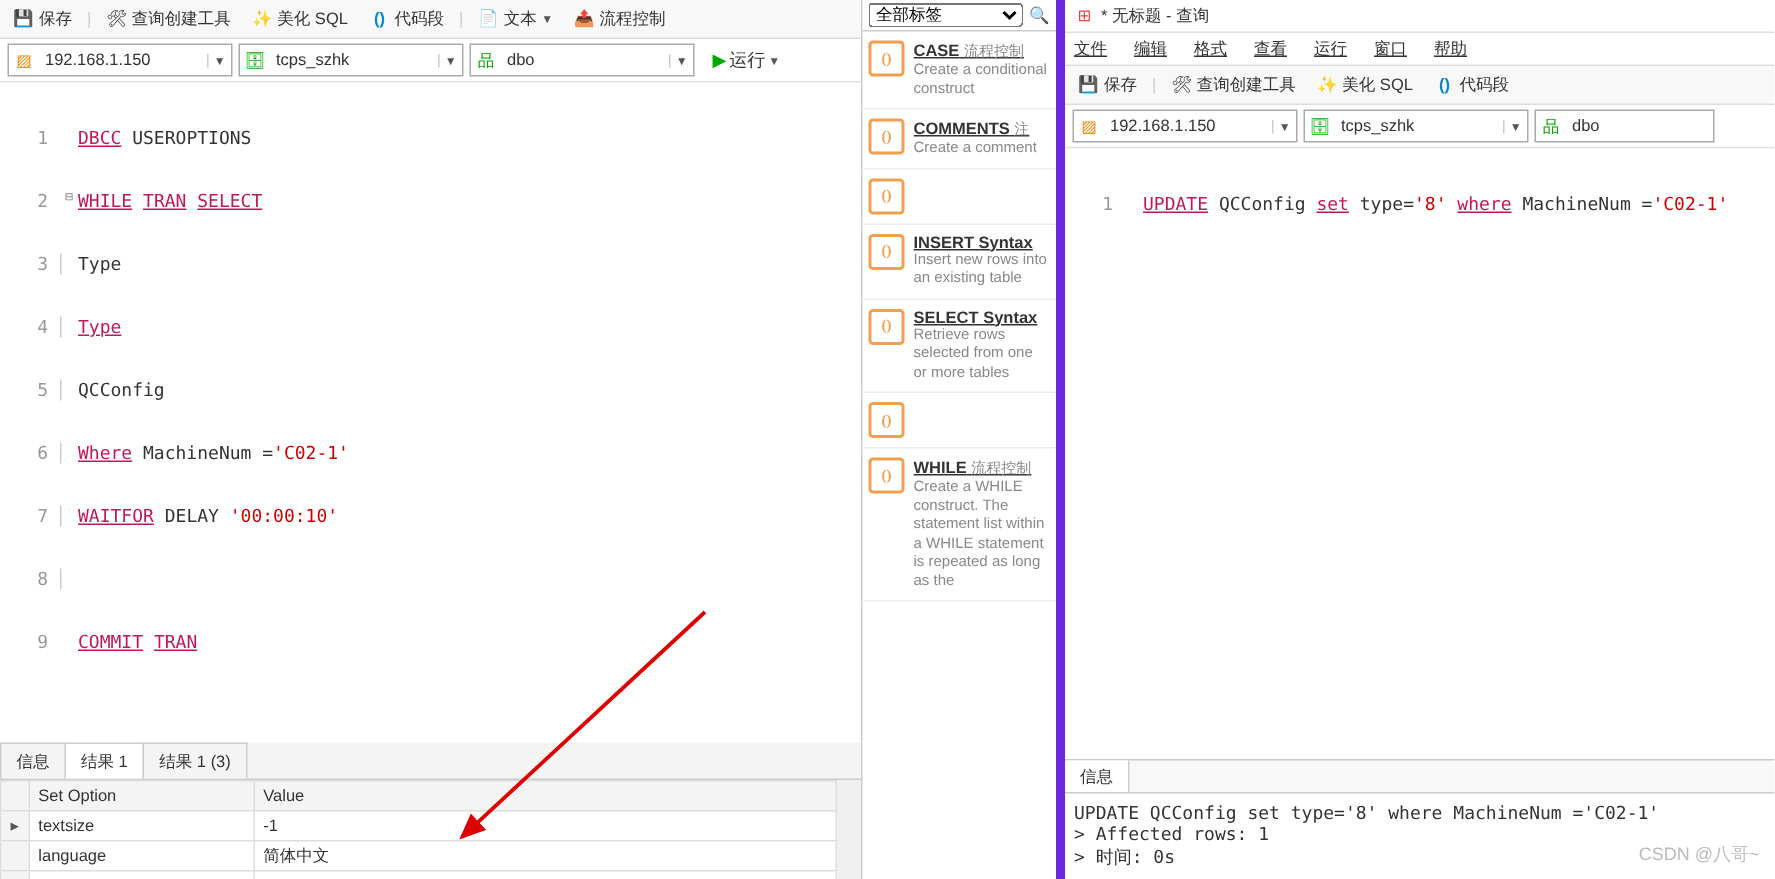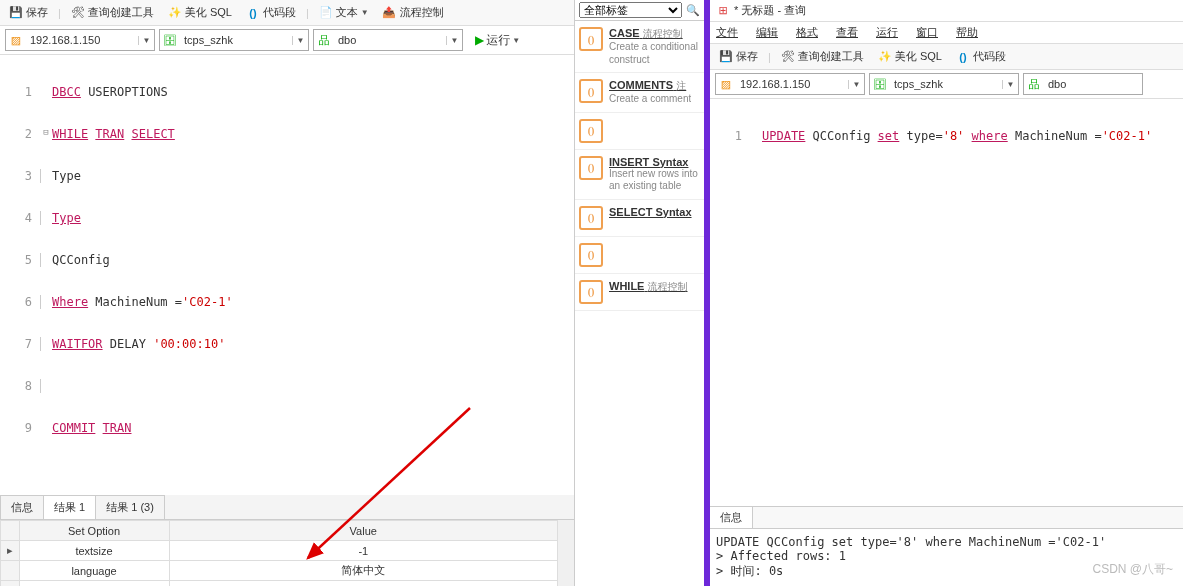--- a/index.html
+++ b/index.html
@@ -21,21 +21,21 @@
 .ed-line { display: flex; }
 .gutter { width: 40px; text-align: right; padding-right: 8px; color: #999; user-select: none; }
 .gutter-box { width: 12px; color: #888; font-size: 9px; text-align: center; }
 .code { flex: 1; }
 .kw { color: #be185d; text-decoration: underline; }
 .str { color: #c00; }
 .tabs { display: flex; border-bottom: 1px solid #ccc; background: #f4f4f4; margin-top: 30px; }
 .tab { padding: 4px 10px; border: 1px solid #ccc; border-bottom: none; background: #fff; margin-right: -1px; cursor: pointer; }
 .tab.inactive { background: #f4f4f4; border-top: 1px solid #ccc; }
 .table { width: 100%; border-collapse: collapse; font-size: 11px; }
-.table th, .table td { border: 1px solid #ddd; padding: 2px 6px; text-align: center; height: 20px; }
+.table th, .table td { border: 1px solid #ddd; padding: 2px 6px; text-align: left; height: 20px; }
 .table th { background: #f4f4f4; font-weight: normal; }
 .row-ptr { width: 12px; background: #f4f4f4; border: 1px solid #ddd; text-align: center; color: #555; }
 .scroll-col { width: 16px; background: #f0f0f0; }
 .midtabs { display: flex; align-items: center; padding: 2px 4px; border-bottom: 1px solid #ccc; }
 .midtabs select { flex: 1; font-size: 11px; }
 .snippet-list { overflow-y: auto; flex: 1; }
 .snippet { display: flex; padding: 6px 4px; border-bottom: 1px solid #eee; gap: 6px; }
 .snip-icon { width: 24px; height: 24px; border: 2px solid #f0a050; border-radius: 3px; color: #f0a050; font-weight: bold; font-family: Consolas; display: flex; align-items: center; justify-content: center; font-size: 10px; flex-shrink: 0; }
 .snip-body { font-size: 10px; overflow: hidden; }
 .snip-title { font-size: 11px; color: #333; text-decoration: underline; }
@@ -186,29 +186,31 @@
           <div class="snip-icon">()</div>
           <div class="snip-body">
             <div class="snip-title"><b>INSERT Syntax</b> <span class="tag"></span></div>
             <div class="snip-desc">Insert new rows into an existing table</div>
           </div>
         </div>
         <div class="snippet">
           <div class="snip-icon">()</div>
           <div class="snip-body">
             <div class="snip-title"><b>SELECT Syntax</b> <span class="tag"></span></div>
+            <div class="snip-desc">Retrieve rows selected from one or more tables</div>
           </div>
         </div>
         <div class="snippet">
           <div class="snip-icon">()</div>
         </div>
         <div class="snippet">
           <div class="snip-icon">()</div>
           <div class="snip-body">
             <div class="snip-title"><b>WHILE</b> <span class="tag">流程控制</span></div>
+            <div class="snip-desc">Create a WHILE construct. The statement list within a WHILE statement is repeated as long as the</div>
           </div>
         </div>
       </div>
   </div>
 
   <div class="right-pane">
     <div class="title-bar">
       <span class="icon-box" style="color:#d44">⊞</span>
       <span>* 无标题 - 查询</span>
     </div>

